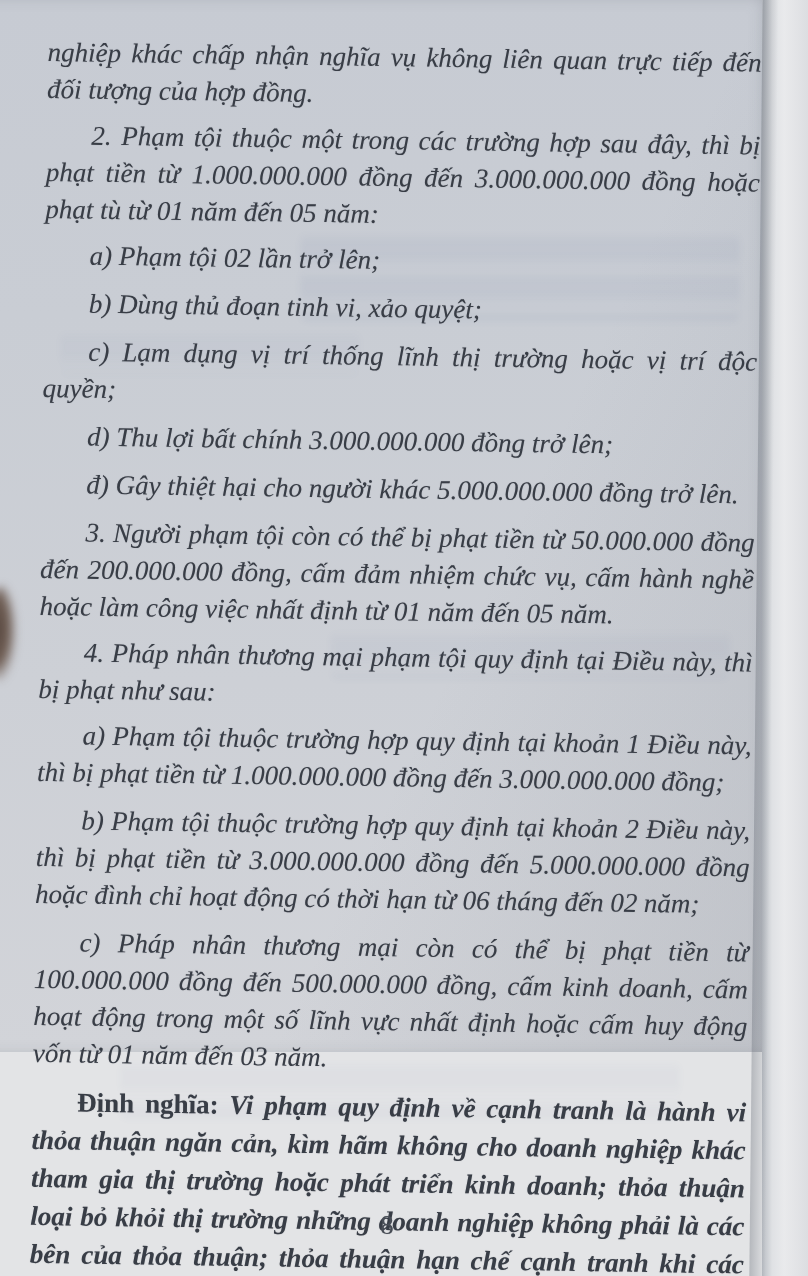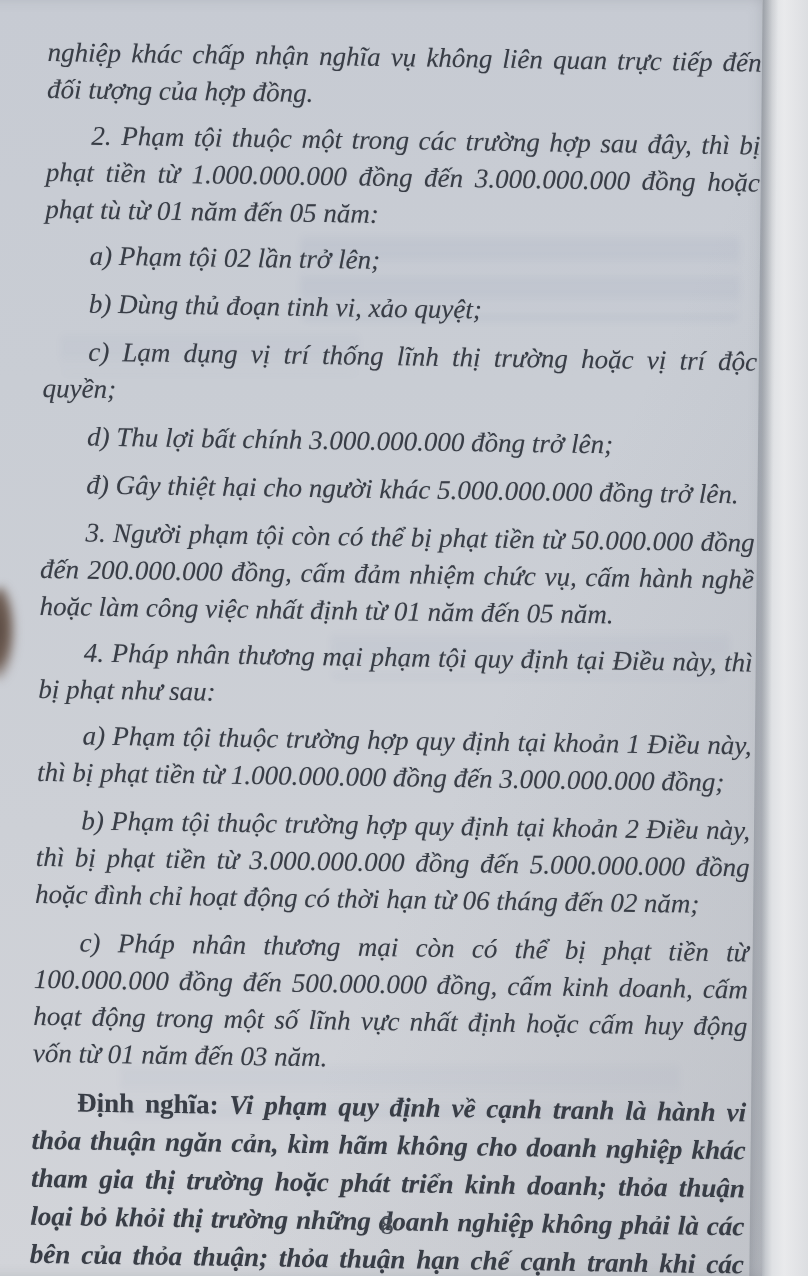--- a/index.html
+++ b/index.html
@@ -13,21 +13,21 @@
     background: #e3e4e6;
     position: relative;
     font-family: "Liberation Serif", "DejaVu Serif", serif;
   }
   
   .sheet {
     position: absolute;
     left: 0;
     top: 0;
     width: 774px;
-    height: 1276px;
+    height: 1052px;
     background:
       linear-gradient(115deg, rgba(255,255,255,0.00) 60%, rgba(120,126,136,0.18) 97%),
       linear-gradient(180deg, #c7cbd3 0%, #c9cdd4 30%, #cdd0d6 65%, #d2d4d9 100%);
     box-shadow: inset -14px 0 18px -8px rgba(90,96,106,0.45);
   }
   
   .fore-edge {
     position: absolute;
     right: 0;
     top: 0;

